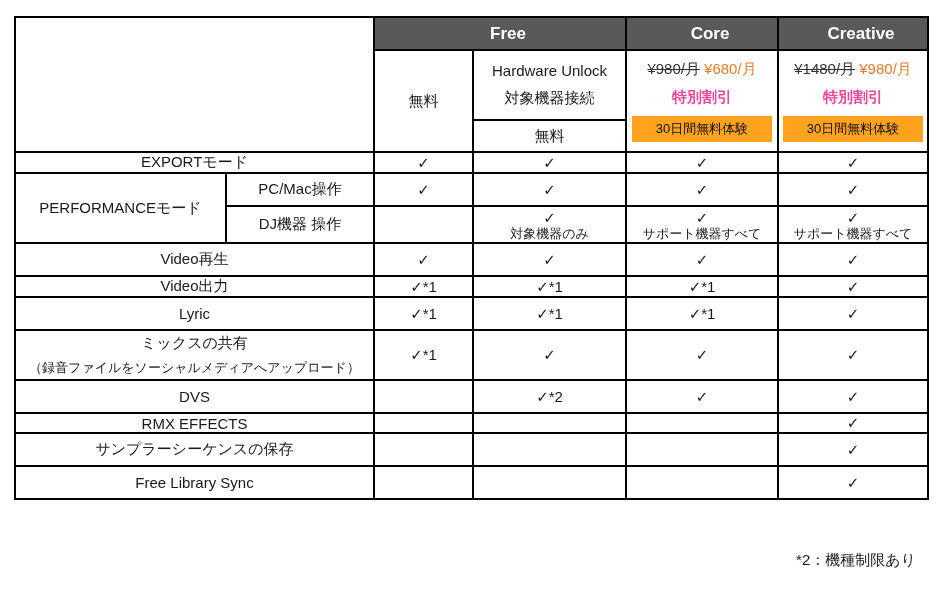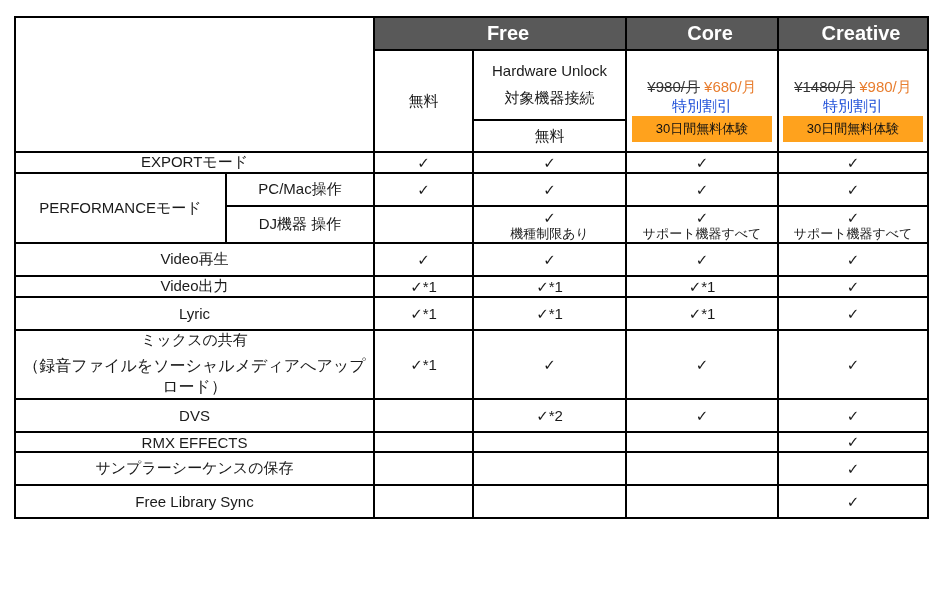--- a/index.html
+++ b/index.html
@@ -21,45 +21,45 @@
   }
   tr.rhead  { height: 33px; }
   tr.rpt    { height: 70px; }
   tr.rpb    { height: 32px; }
   tr.rh33   { height: 33px; }
   tr.rh34   { height: 18px; }
   tr.rh37   { height: 37px; margin-top: 36px; }
   tr.rh54   { height: 50px; }
   td.head {
     background: #595959; color: #ffffff;
-    font-weight: bold; font-size: 20px; padding-left: 16px;
+    font-weight: bold; font-size: 17px; padding-left: 16px;
   }
   td.corner { background: #ffffff; }
   .hw-stack {
     display: flex; flex-direction: column;
     justify-content: space-evenly; align-items: center;
     height: 66px;
   }
   .price-stack {
     display: flex; flex-direction: column;
-    justify-content: flex-end; align-items: center;
+    justify-content: space-between; align-items: center;
     height: 96px; padding: 7px 2px 7px;
   }
   .old-price { color: #333333; text-decoration: line-through; }
   .new-price { color: #e87d2e; }
-  .discount  { color: #1d4ed8; font-weight: normal; }
+  .discount  { color: #ec4899; font-weight: bold; }
   .trial-btn {
     display: inline-block; background: #ffa21d; color: #111111;
     font-size: 13px; line-height: 16px; padding: 5px 24px;
     border: none; cursor: pointer;
     font-family: "Liberation Sans", "DejaVu Sans", sans-serif;
   }
   .check-line { line-height: 17px; }
   .note { font-size: 13px; line-height: 15px; }
-  .sublabel { font-size: 16px; margin-top: 6px; }
+  .sublabel { font-size: 13px; margin-top: 6px; }
   .footnotes {
     position: absolute; right: 24px; top: 546px;
     text-align: right; font-size: 15px; line-height: 27px;
   }
 </style>
 </head>
 <body>
 
 <table class="pricing">
   <colgroup>
@@ -122,21 +122,21 @@
     <td>✓</td>
     <td>✓</td>
     <td>✓</td>
   </tr>
 
   <tr class="rh37">
     <td>DJ機器 操作</td>
     <td></td>
     <td>
       <div class="check-line">✓</div>
-      <div class="note">機種制限あり</div>
+      <div class="note">対象機器のみ</div>
     </td>
     <td>
       <div class="check-line">✓</div>
       <div class="note">サポート機器すべて</div>
     </td>
     <td>
       <div class="check-line">✓</div>
       <div class="note">サポート機器すべて</div>
     </td>
   </tr>
@@ -204,13 +204,14 @@
     <td colspan="2">Free Library Sync</td>
     <td></td>
     <td></td>
     <td></td>
     <td>✓</td>
   </tr>
 </tbody>
   </table>
 
 <div class="footnotes">
+  <div>*2：機種制限あり</div>
 </div>
 
 </body></html>

